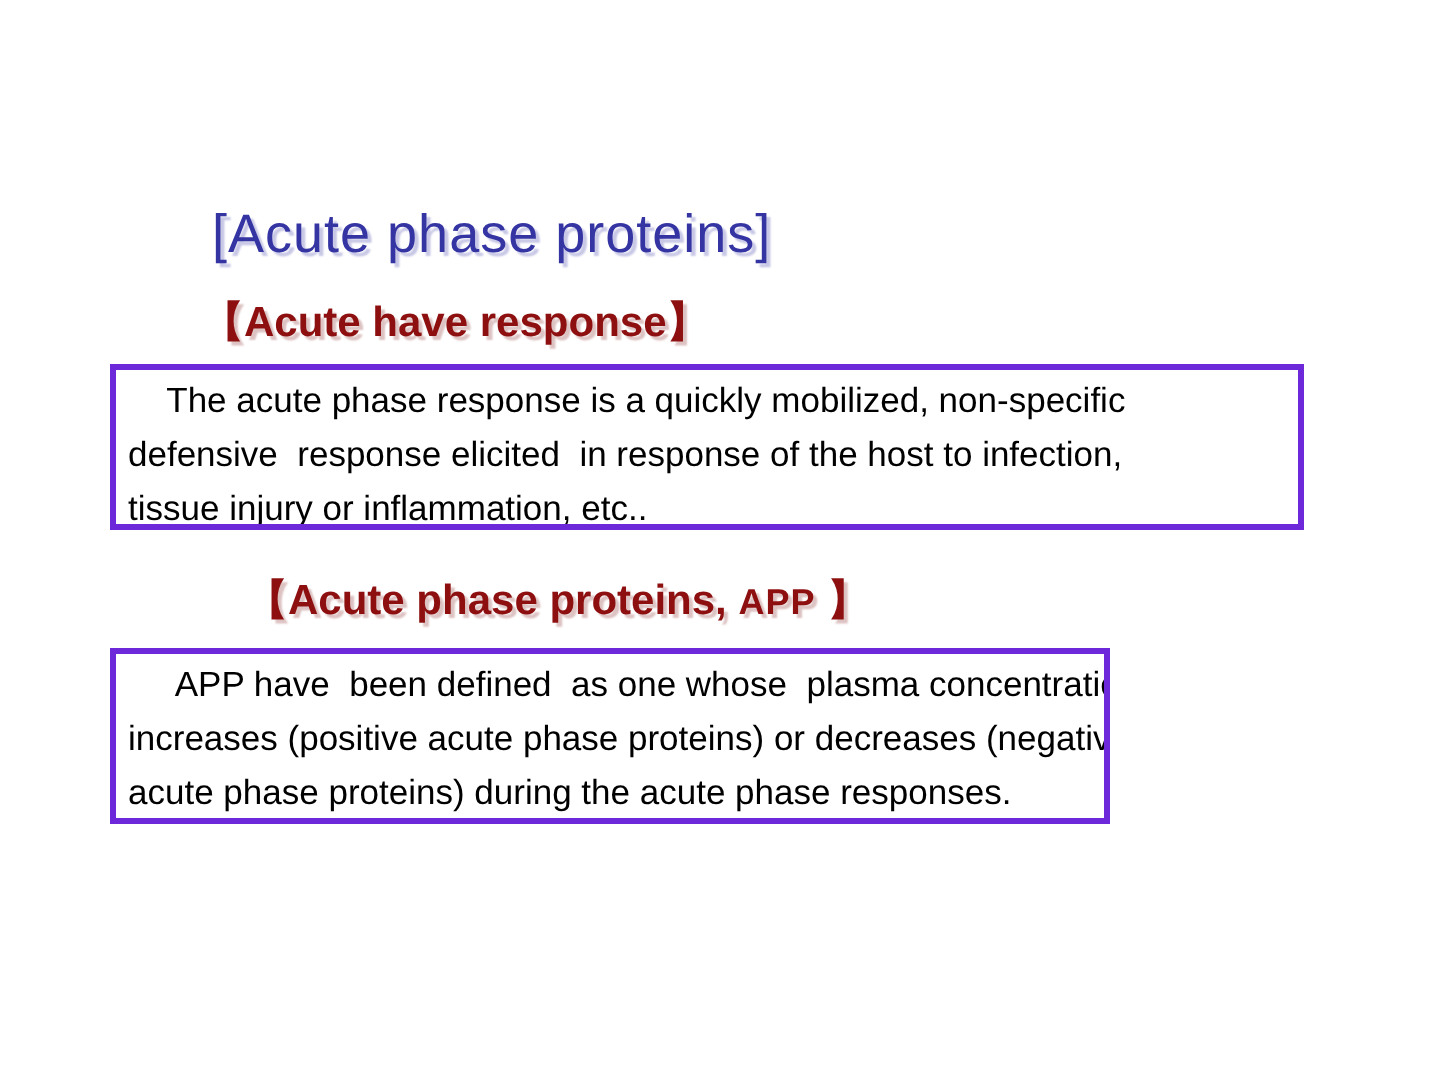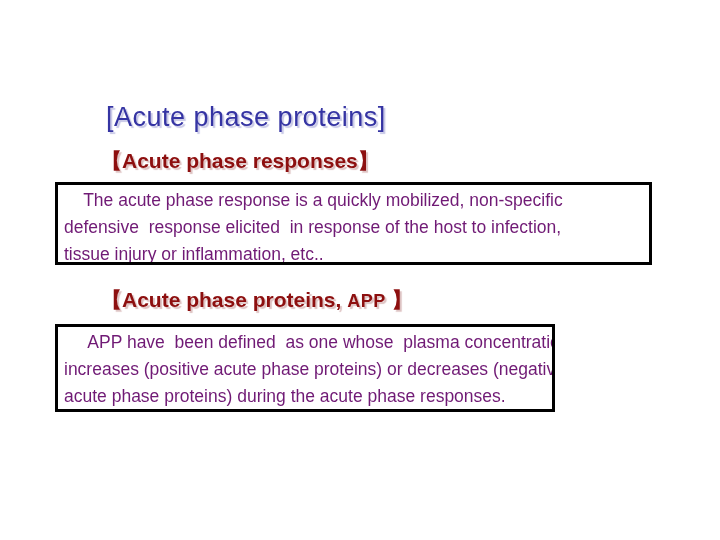--- a/index.html
+++ b/index.html
@@ -35,46 +35,46 @@
   }
   .section-heading {
     position: absolute;
     font-size: 21px;
     font-weight: bold;
     color: #8d0f0f;
     text-shadow: 2px 2px 1px #ddc2c2;
     white-space: pre;
   }
   .heading-response { left: 101px; top: 107px; }
-  .heading-app      { left: 101px; top: 246px; }
+  .heading-app      { left: 123px; top: 246px; }
   .abbr-small { font-size: 18px; letter-spacing: 0.5px; }
   .textbox {
     position: absolute;
     left: 55px;
     box-sizing: border-box;
-    border: 3px solid #000000;
+    border: 3px solid #6d28d9;
     background: #ffffff;
-    color: #701a75;
+    color: #000000;
     font-size: 17.5px;
     line-height: 27px;
     white-space: pre;
     padding: 2px 0 0 6px;
     overflow: hidden;
   }
   .textbox-response { top: 142px; width: 597px; height: 83px; }
   .textbox-app      { top: 284px; width: 500px; height: 88px; }
 </style>
 </head>
 <body>
 
 <div class="slide">
 
   <div class="slide-title">[Acute phase proteins]</div>
 
-  <div class="section-heading heading-response">【Acute phase responses】</div>
+  <div class="section-heading heading-response">【Acute have response】</div>
 
   <div class="textbox textbox-response">    The acute phase response is a quickly mobilized, non-specific
 defensive  response elicited  in response of the host to infection,
 tissue injury or inflammation, etc..</div>
 
   <div class="section-heading heading-app"><span>【Acute phase proteins, </span><span class="abbr-small">APP</span><span> 】</span></div>
 
   <div class="textbox textbox-app">     APP have  been defined  as one whose  plasma concentration
 increases (positive acute phase proteins) or decreases (negative
 acute phase proteins) during the acute phase responses.</div>

